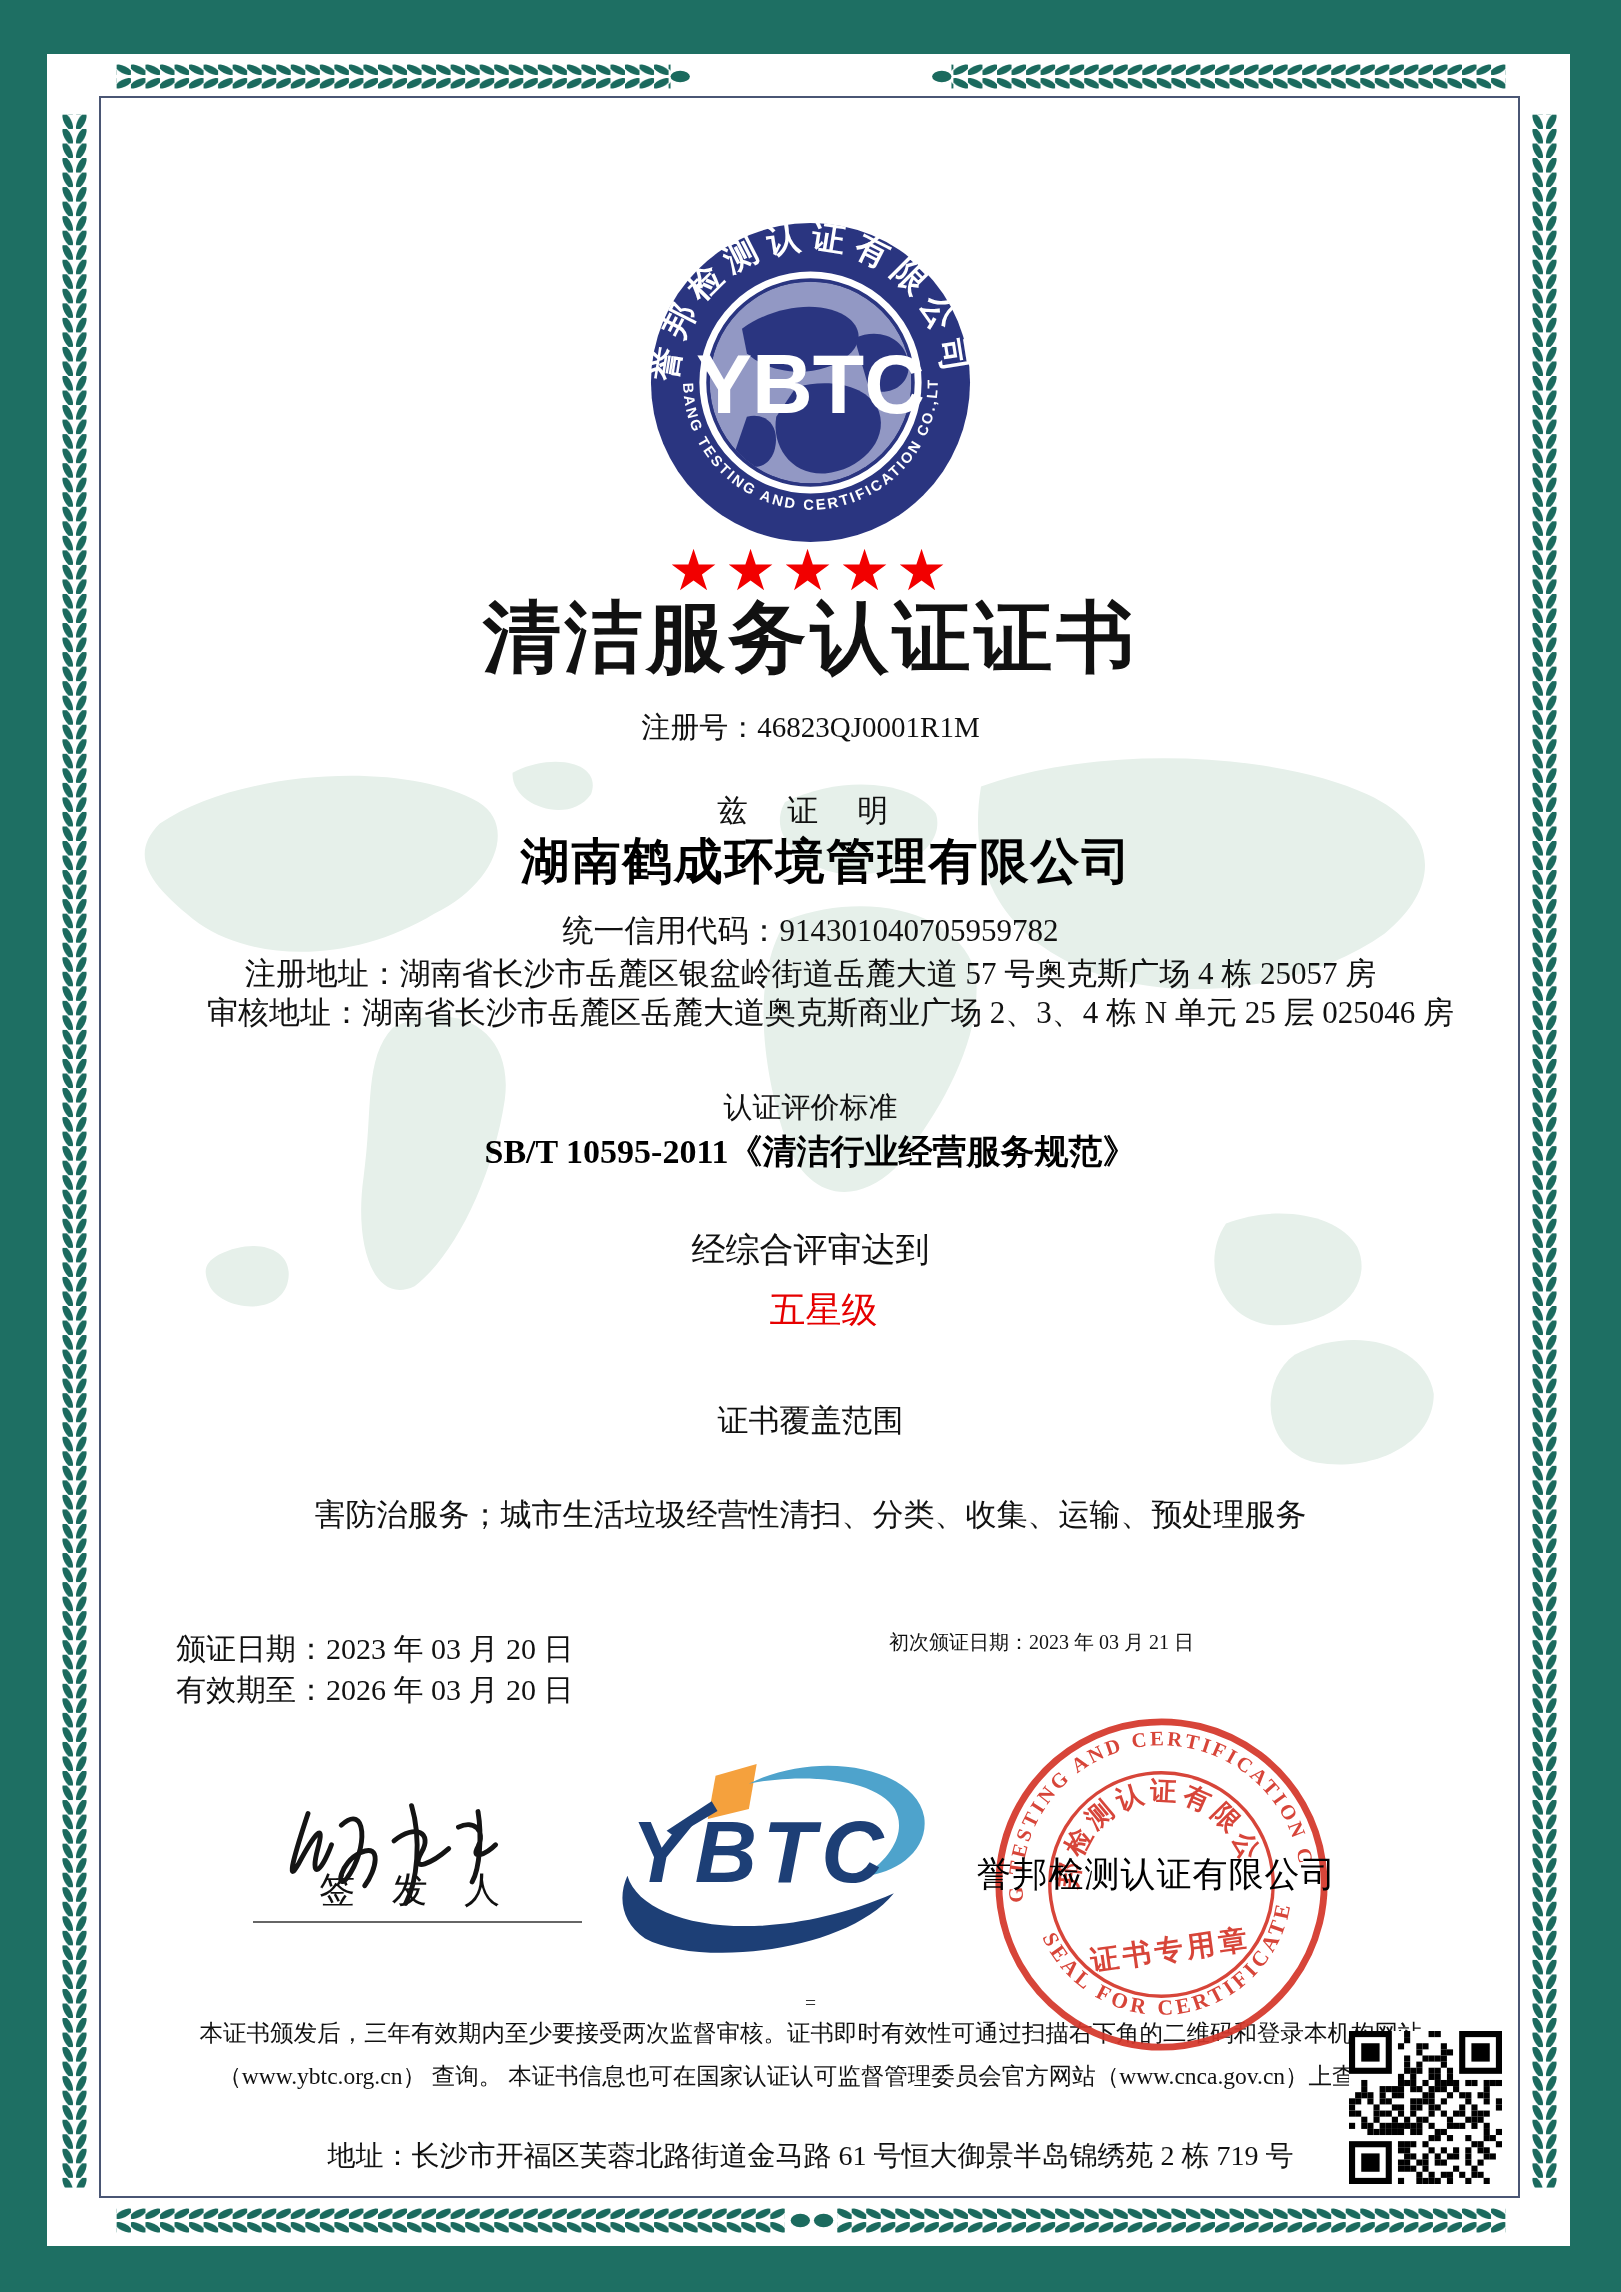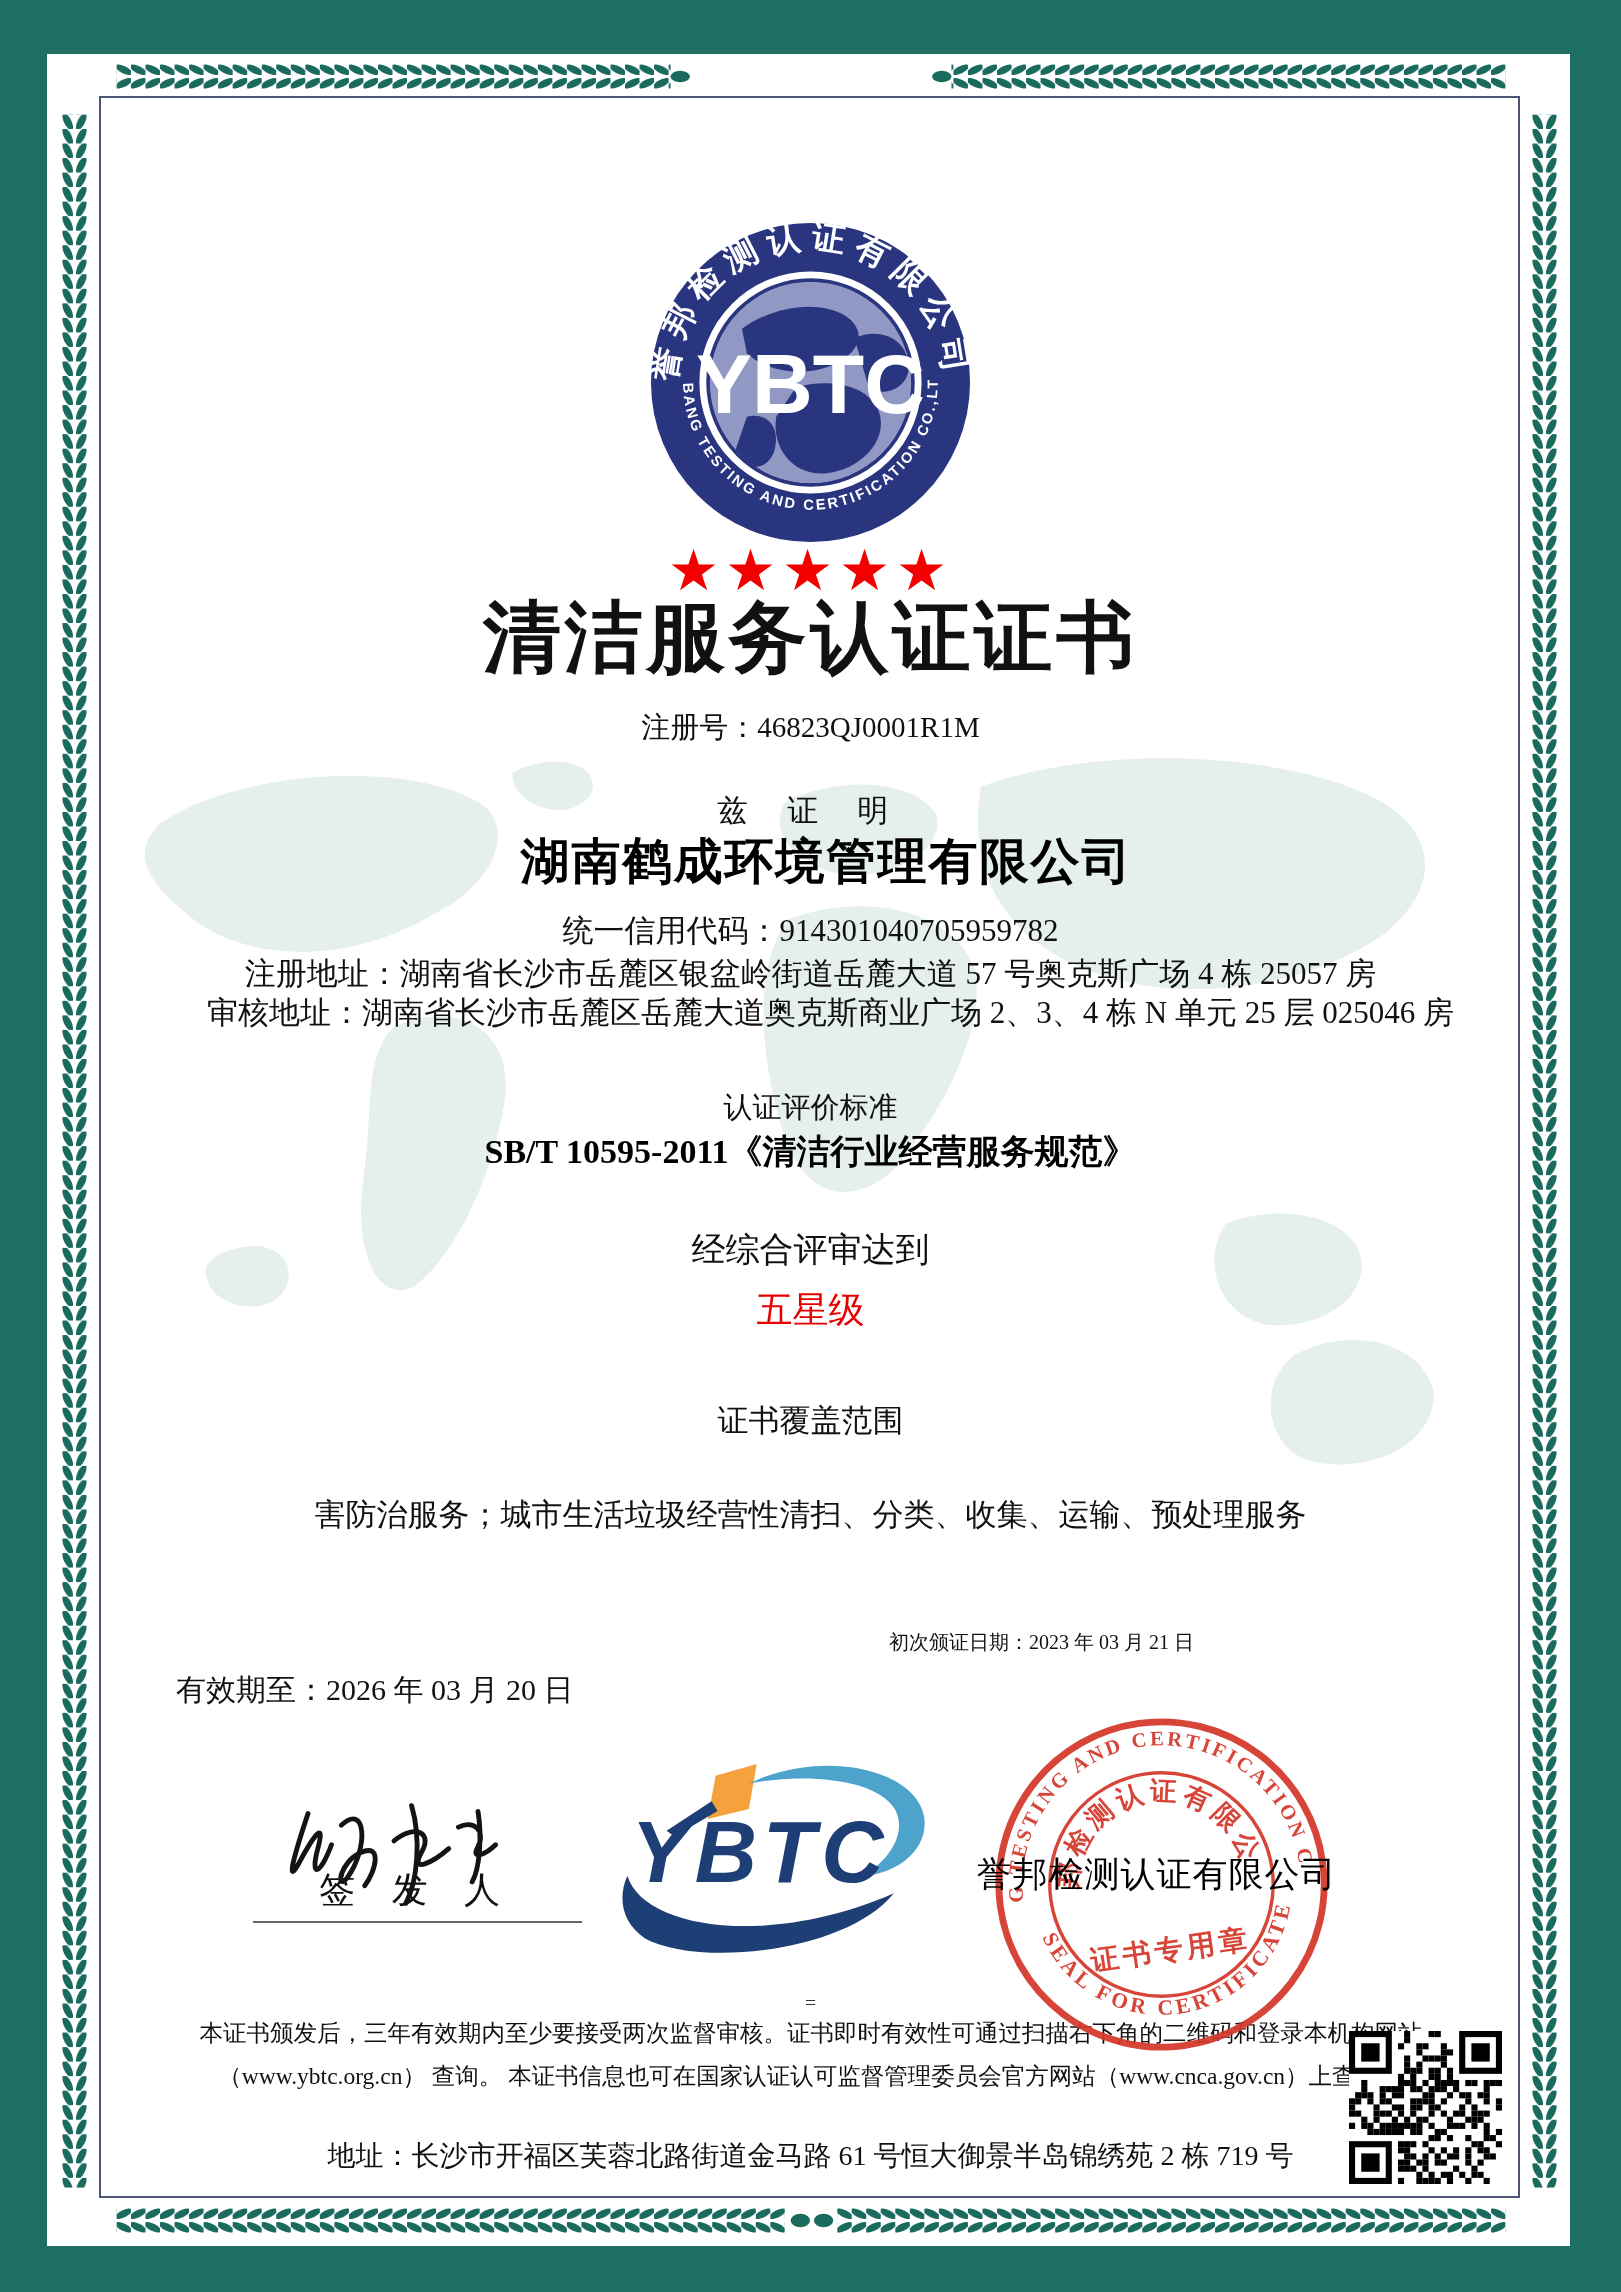--- a/index.html
+++ b/index.html
@@ -30,21 +30,21 @@
   .title{top:586px;font-size:78px;font-weight:900;color:#111;letter-spacing:3.9px;}
   .regno{top:708px;font-size:29px;color:#111;}
   .certify-intro{top:790px;font-size:31px;letter-spacing:15.7px;color:#111;}
   .company{top:829px;font-size:49px;font-weight:900;color:#000;letter-spacing:2px;padding-left:16px;}
   .credit{top:910px;font-size:31px;color:#111;}
   .addr1{top:953px;font-size:31px;color:#111;}
   .addr2{top:992px;font-size:31px;color:#111;padding-left:20px;}
   .std-head{top:1088px;font-size:29px;color:#111;}
   .std-text{top:1129px;font-size:34px;font-weight:700;color:#000;}
   .rating-lead{top:1227px;font-size:34px;color:#111;}
-  .rating-level{top:1286px;font-size:36px;color:#e60000;}
+  .rating-level{top:1286px;font-size:36px;color:#e60000;margin-left:13px;}
   .scope-head{top:1400px;font-size:31px;color:#111;}
   .scope1{top:1443px;font-size:31px;color:#111;}
   .scope2{top:1483px;font-size:31px;color:#111;margin-top:11px;}
 
   .date-left1{position:absolute;left:176px;top:1629px;font-size:30px;color:#111;white-space:nowrap;}
   .date-left2{position:absolute;left:176px;top:1670px;font-size:30px;color:#111;white-space:nowrap;font-family:Liberation Serif, serif;}
   .date-right{position:absolute;left:845px;top:1629px;font-size:20px;color:#111;white-space:nowrap;margin-left:44px;}
 
   .sig-line{position:absolute;left:253px;top:1921px;width:329px;height:2px;background:#666;}
   .sig-label{position:absolute;left:245px;top:1866px;width:343px;text-align:center;font-size:36px;letter-spacing:13.7px;color:#111;}
@@ -164,20 +164,21 @@
 
     <div class="cline std-head">认证评价标准</div>
     <div class="cline std-text">SB/T 10595-2011《清洁行业经营服务规范》</div>
 
     <div class="cline rating-lead">经综合评审达到</div>
     <div class="cline rating-level">五星级</div>
 
     <div class="cline scope-head">证书覆盖范围</div>
     <div class="cline scope2">害防治服务；城市生活垃圾经营性清扫、分类、收集、运输、预处理服务</div>
 
+    <div class="date-left1">颁证日期：2023 年 03 月 20 日</div>
     <div class="date-left2">有效期至：2026 年 03 月 20 日</div>
     <div class="date-right">初次颁证日期：2023 年 03 月 21 日</div>
 
     <div class="sig-wrap">
       <svg width="294" height="127" viewBox="0 0 300 130">
         <g fill="none" stroke="#141414" stroke-width="5" stroke-linecap="round">
           <path d="M62,22 C50,58 38,98 52,74 C68,44 80,28 72,58 C64,88 74,86 86,54"></path>
           <path d="M96,34 C122,10 124,58 102,88 C90,102 94,72 116,62 C138,52 132,80 120,96"></path>
           <path d="M150,50 C172,32 190,42 178,62 C166,84 190,72 206,58"></path>
           <path d="M168,14 C178,48 174,92 162,114"></path>

